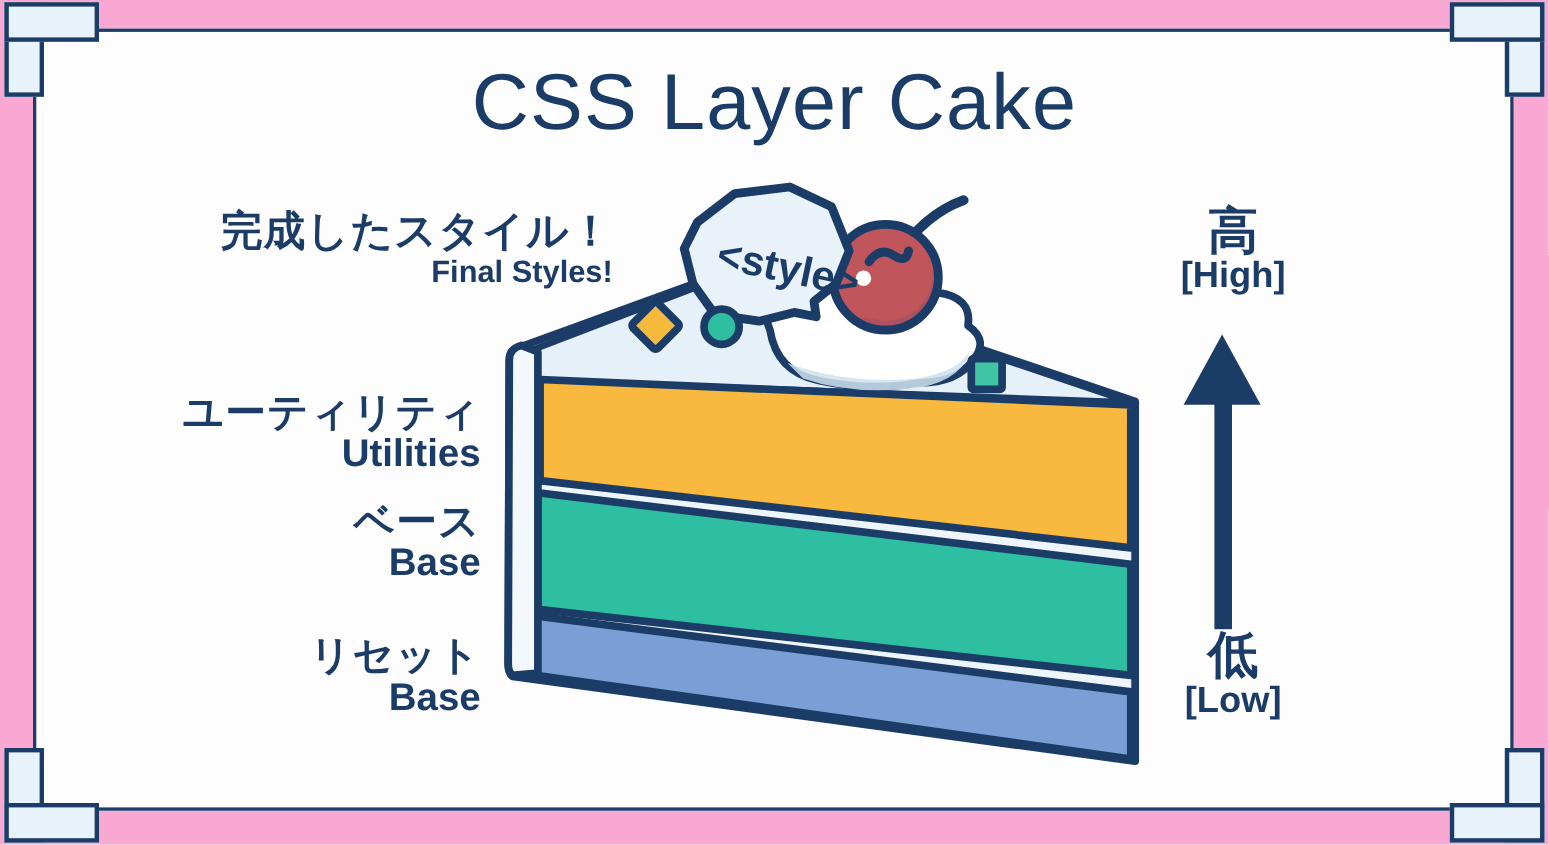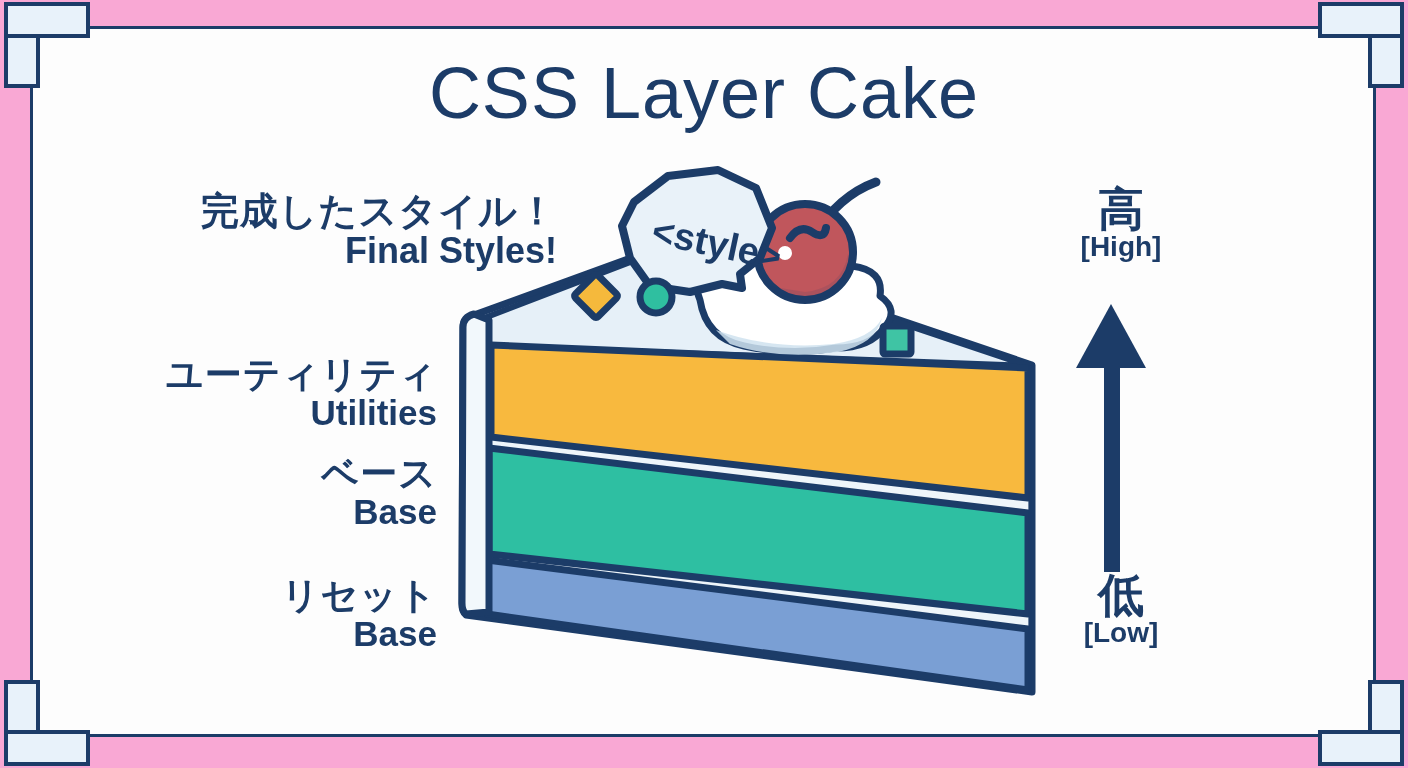--- a/index.html
+++ b/index.html
@@ -85,35 +85,35 @@
     white-space: nowrap;
   }
   .lbl .en {
     display: block;
     font-size: 35px;
     font-weight: 700;
     white-space: nowrap;
   }
   .lbl-final { right: 851px; top: 192px; }
   .lbl-final .jp { font-size: 38px; }
-  .lbl-final .en { font-size: 36px; }
+  .lbl-final .en { font-size: 28px; }
   .lbl-util  { right: 971px; top: 356px; }
   .lbl-base  { right: 971px; top: 455px; }
   .lbl-reset { right: 971px; top: 577px; margin-left: 20px; }
 
   
   .axis-lbl {
     position: absolute;
     text-align: center;
     color: #1c3c68;
     line-height: 1.02;
     width: 190px;
   }
   .axis-lbl .jp { display: block; font-size: 46px; font-weight: 700; }
-  .axis-lbl .en { display: block; font-size: 28px; font-weight: 700; }
+  .axis-lbl .en { display: block; font-size: 33px; font-weight: 700; }
   .axis-high { left: 1026px; top: 186px; }
   .axis-low  { left: 1026px; top: 572px; }
 
   
   .art {
     position: absolute;
     left: 0; top: 0;
     width: 1408px; height: 768px;
     pointer-events: none;
   }

